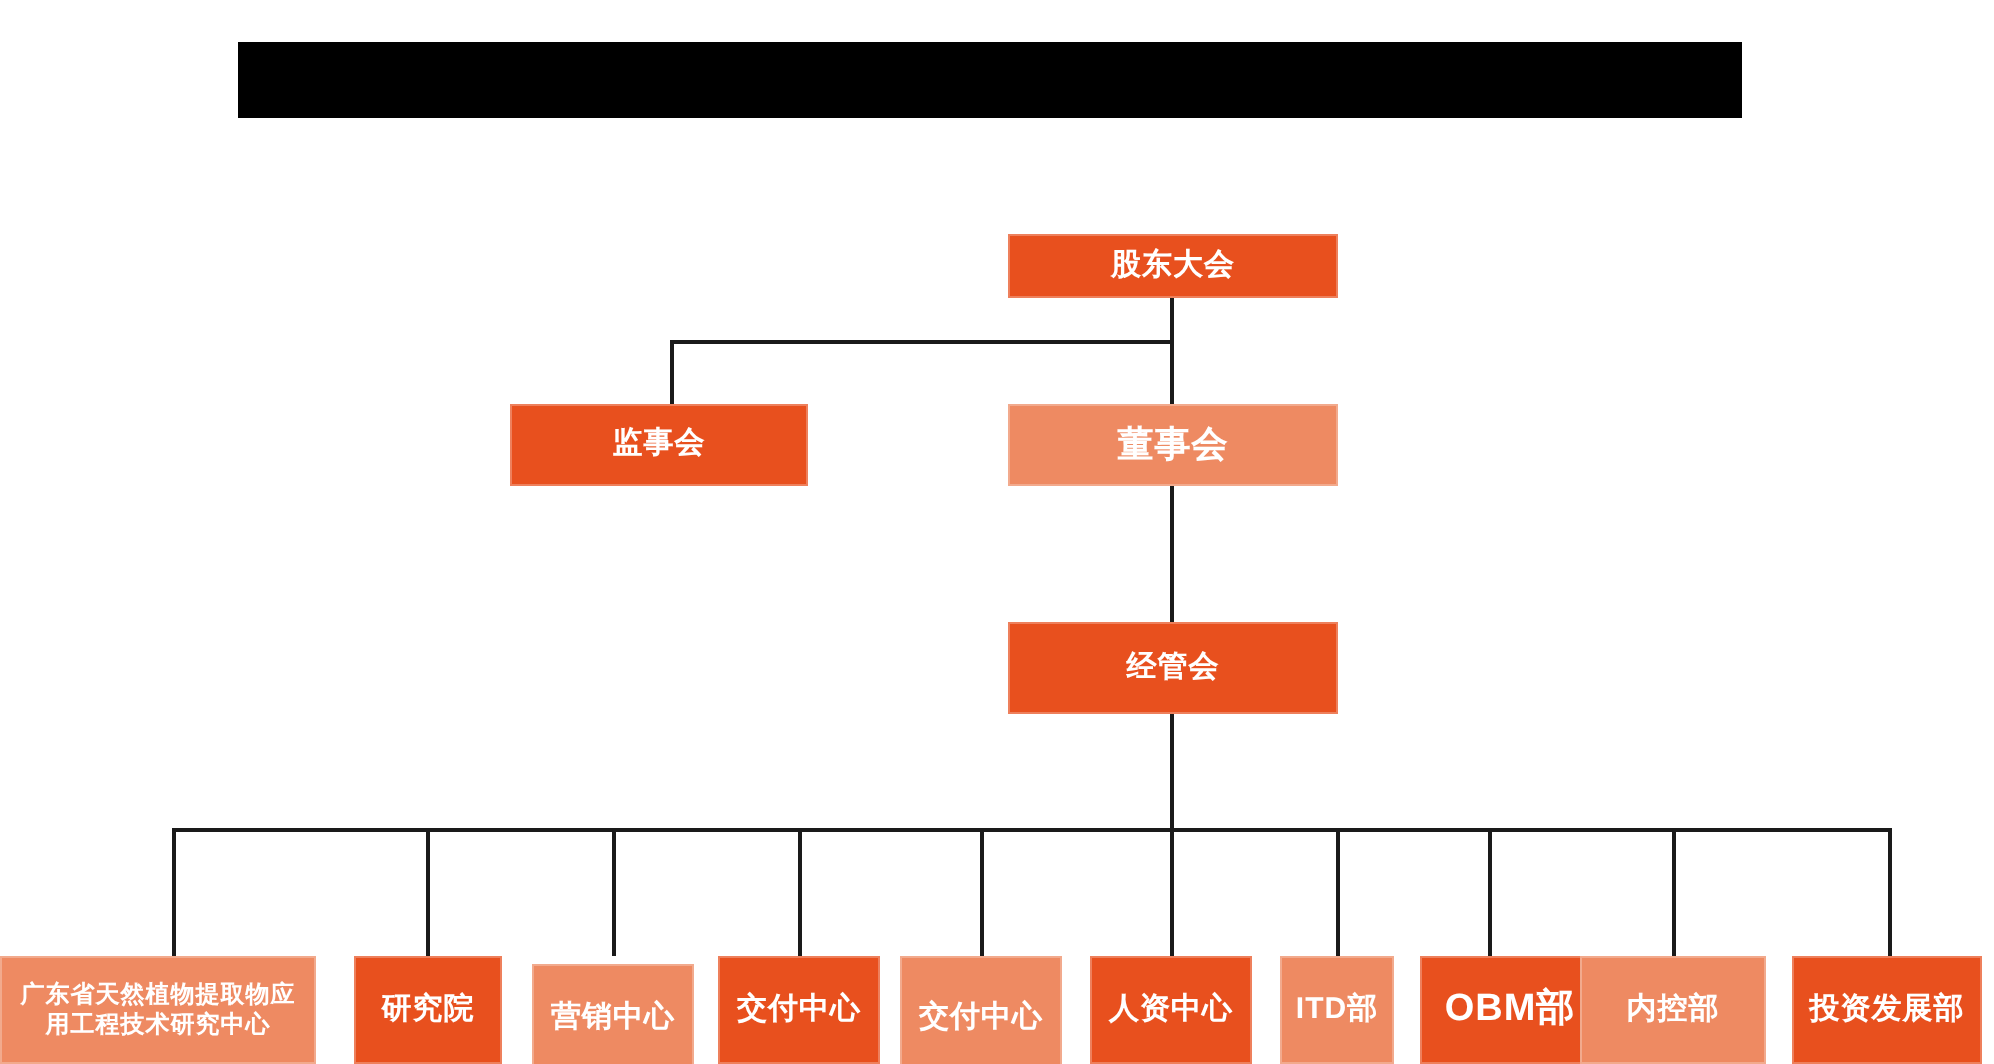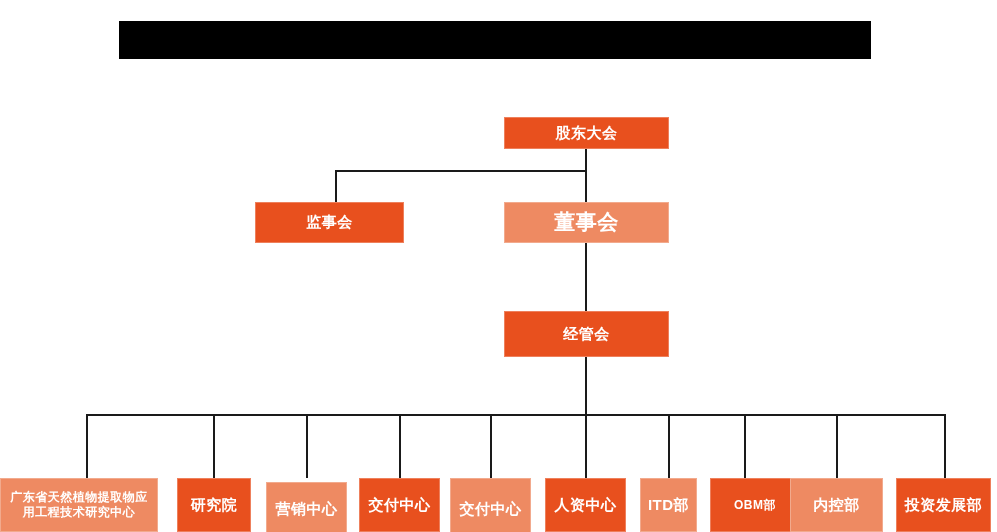--- a/index.html
+++ b/index.html
@@ -88,21 +88,21 @@
   <div class="line v" style="left:944px; top:414px; height:64px;"></div>
 
   <div class="node dark" style="left:504px; top:93px; width:165px; height:32px; font-size:15px;margin-top:24px;">
     <span class="label">股东大会</span>
   </div>
 
   <div class="node dark" style="left:255px; top:202px; width:149px; height:41px; font-size:15px;">
     <span class="label">监事会</span>
   </div>
 
-  <div class="node light" style="left:504px; top:202px; width:165px; height:41px; font-size:21px;">
+  <div class="node light" style="left:504px; top:202px; width:165px; height:41px; font-size:18px;">
     <span class="label">董事会</span>
   </div>
 
   <div class="node dark" style="left:504px; top:311px; width:165px; height:46px; font-size:15px;">
     <span class="label">经管会</span>
   </div>
 
   <div class="node light" style="left:0px; top:478px; width:158px; height:54px; font-size:12px;font-family:Liberation Serif, serif;">
     <span class="label">广东省天然植物提取物应用工程技术研究中心</span>
   </div>
@@ -124,21 +124,21 @@
   </div>
 
   <div class="node light" style="left:640px; top:478px; width:57px; height:54px; font-size:15px;">
     <span class="label">ITD部</span>
   </div>
 
   <div class="node dark" style="left:545px; top:478px; width:81px; height:54px; font-size:15px;">
     <span class="label">人资中心</span>
   </div>
 
-  <div class="node dark" style="left:710px; top:478px; width:90px; height:54px; font-size:12px;">
+  <div class="node dark" style="left:710px; top:478px; width:90px; height:54px; font-size:19px;">
     <span class="label">OBM部</span>
   </div>
 
   <div class="node dark" style="left:896px; top:478px; width:95px; height:54px; font-size:15px;">
     <span class="label">投资发展部</span>
   </div>
 
   <div class="node light" style="left:790px; top:478px; width:93px; height:54px; font-size:15px;">
     <span class="label">内控部</span>
   </div>

